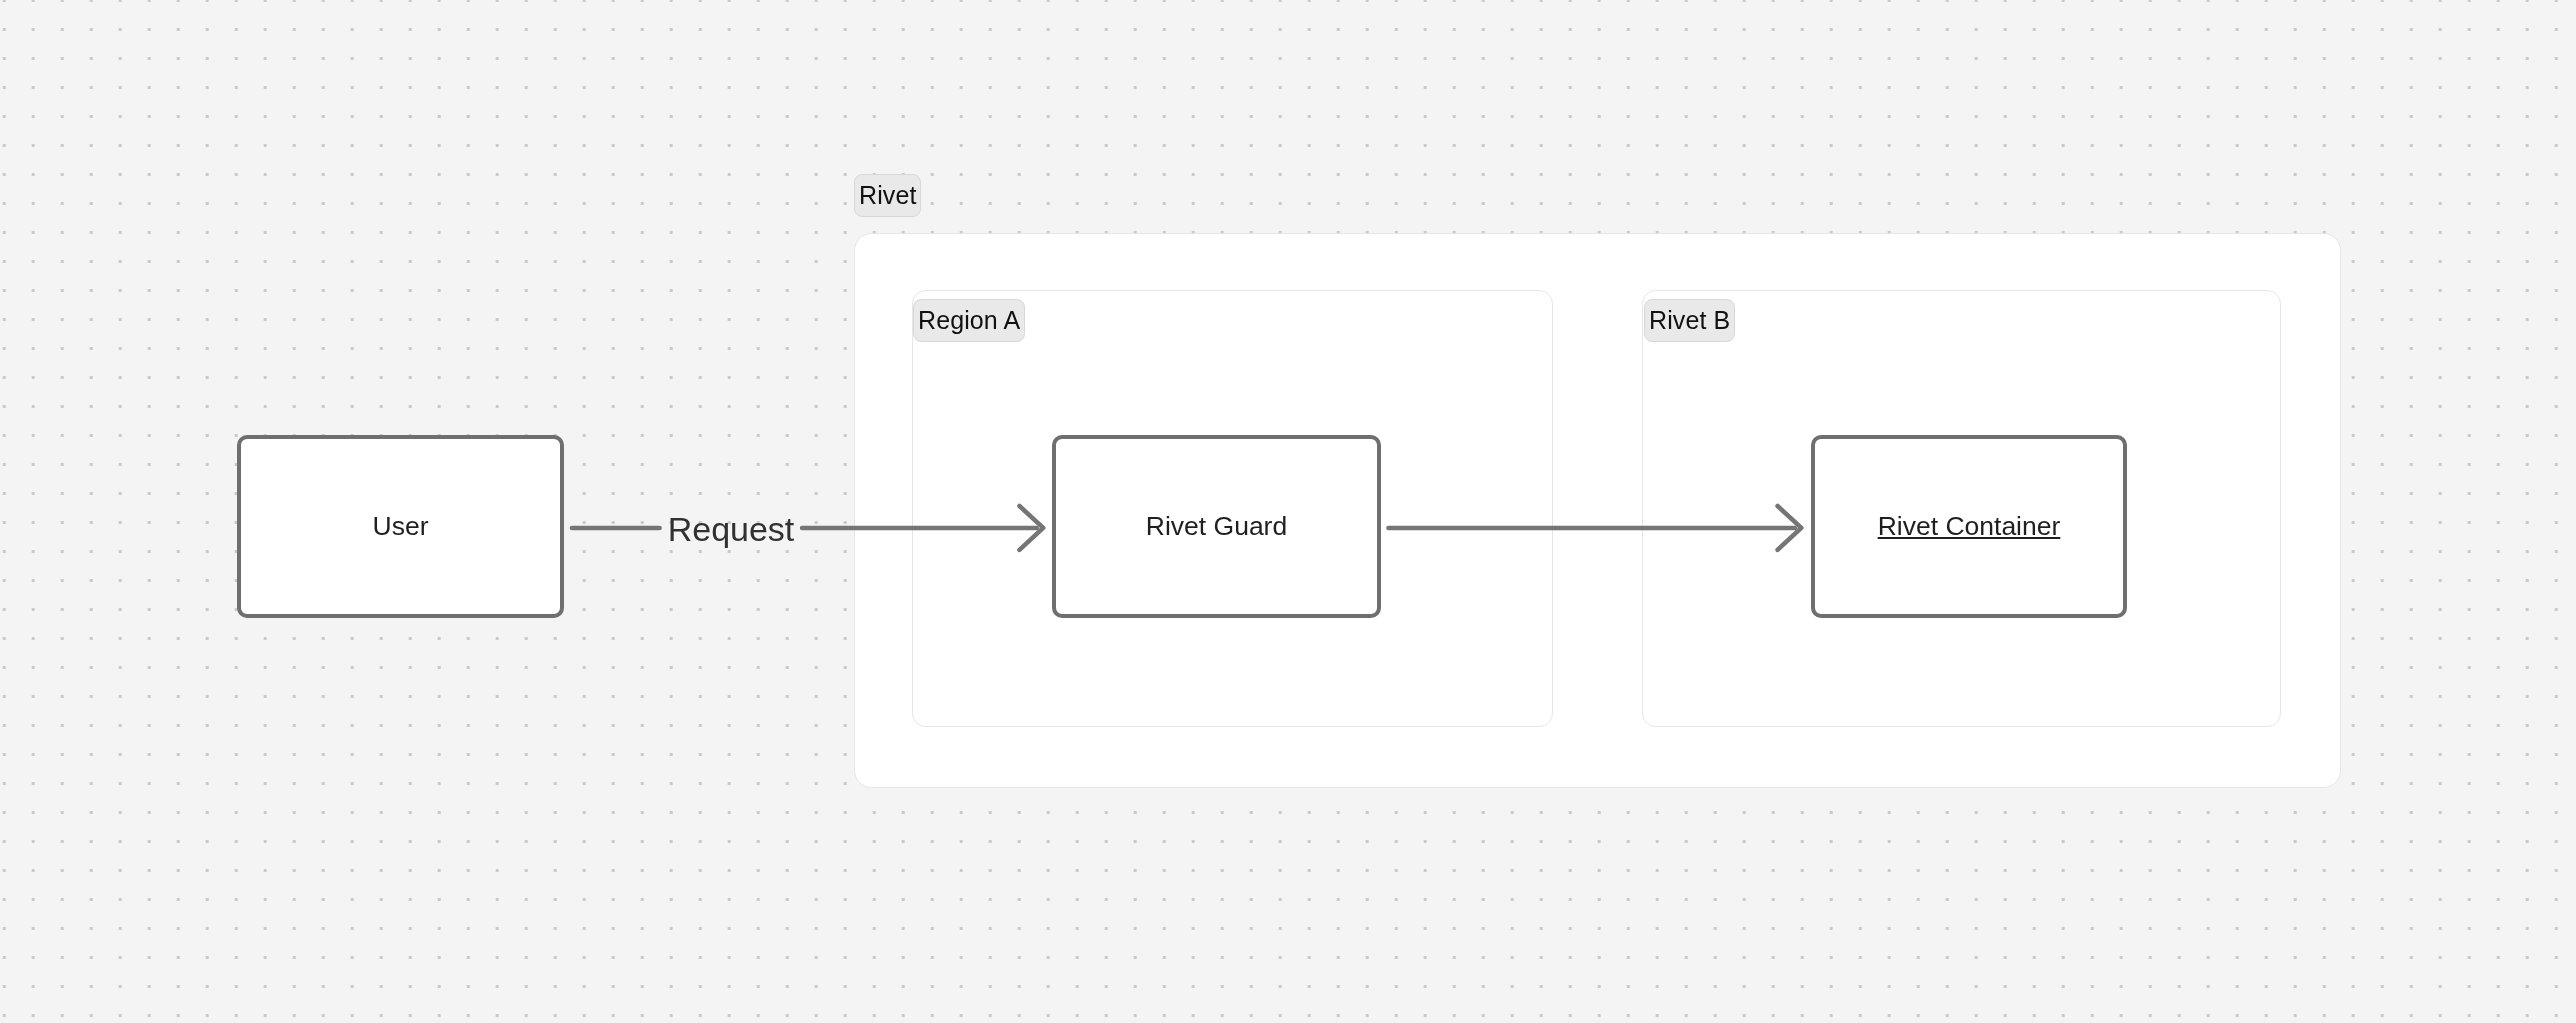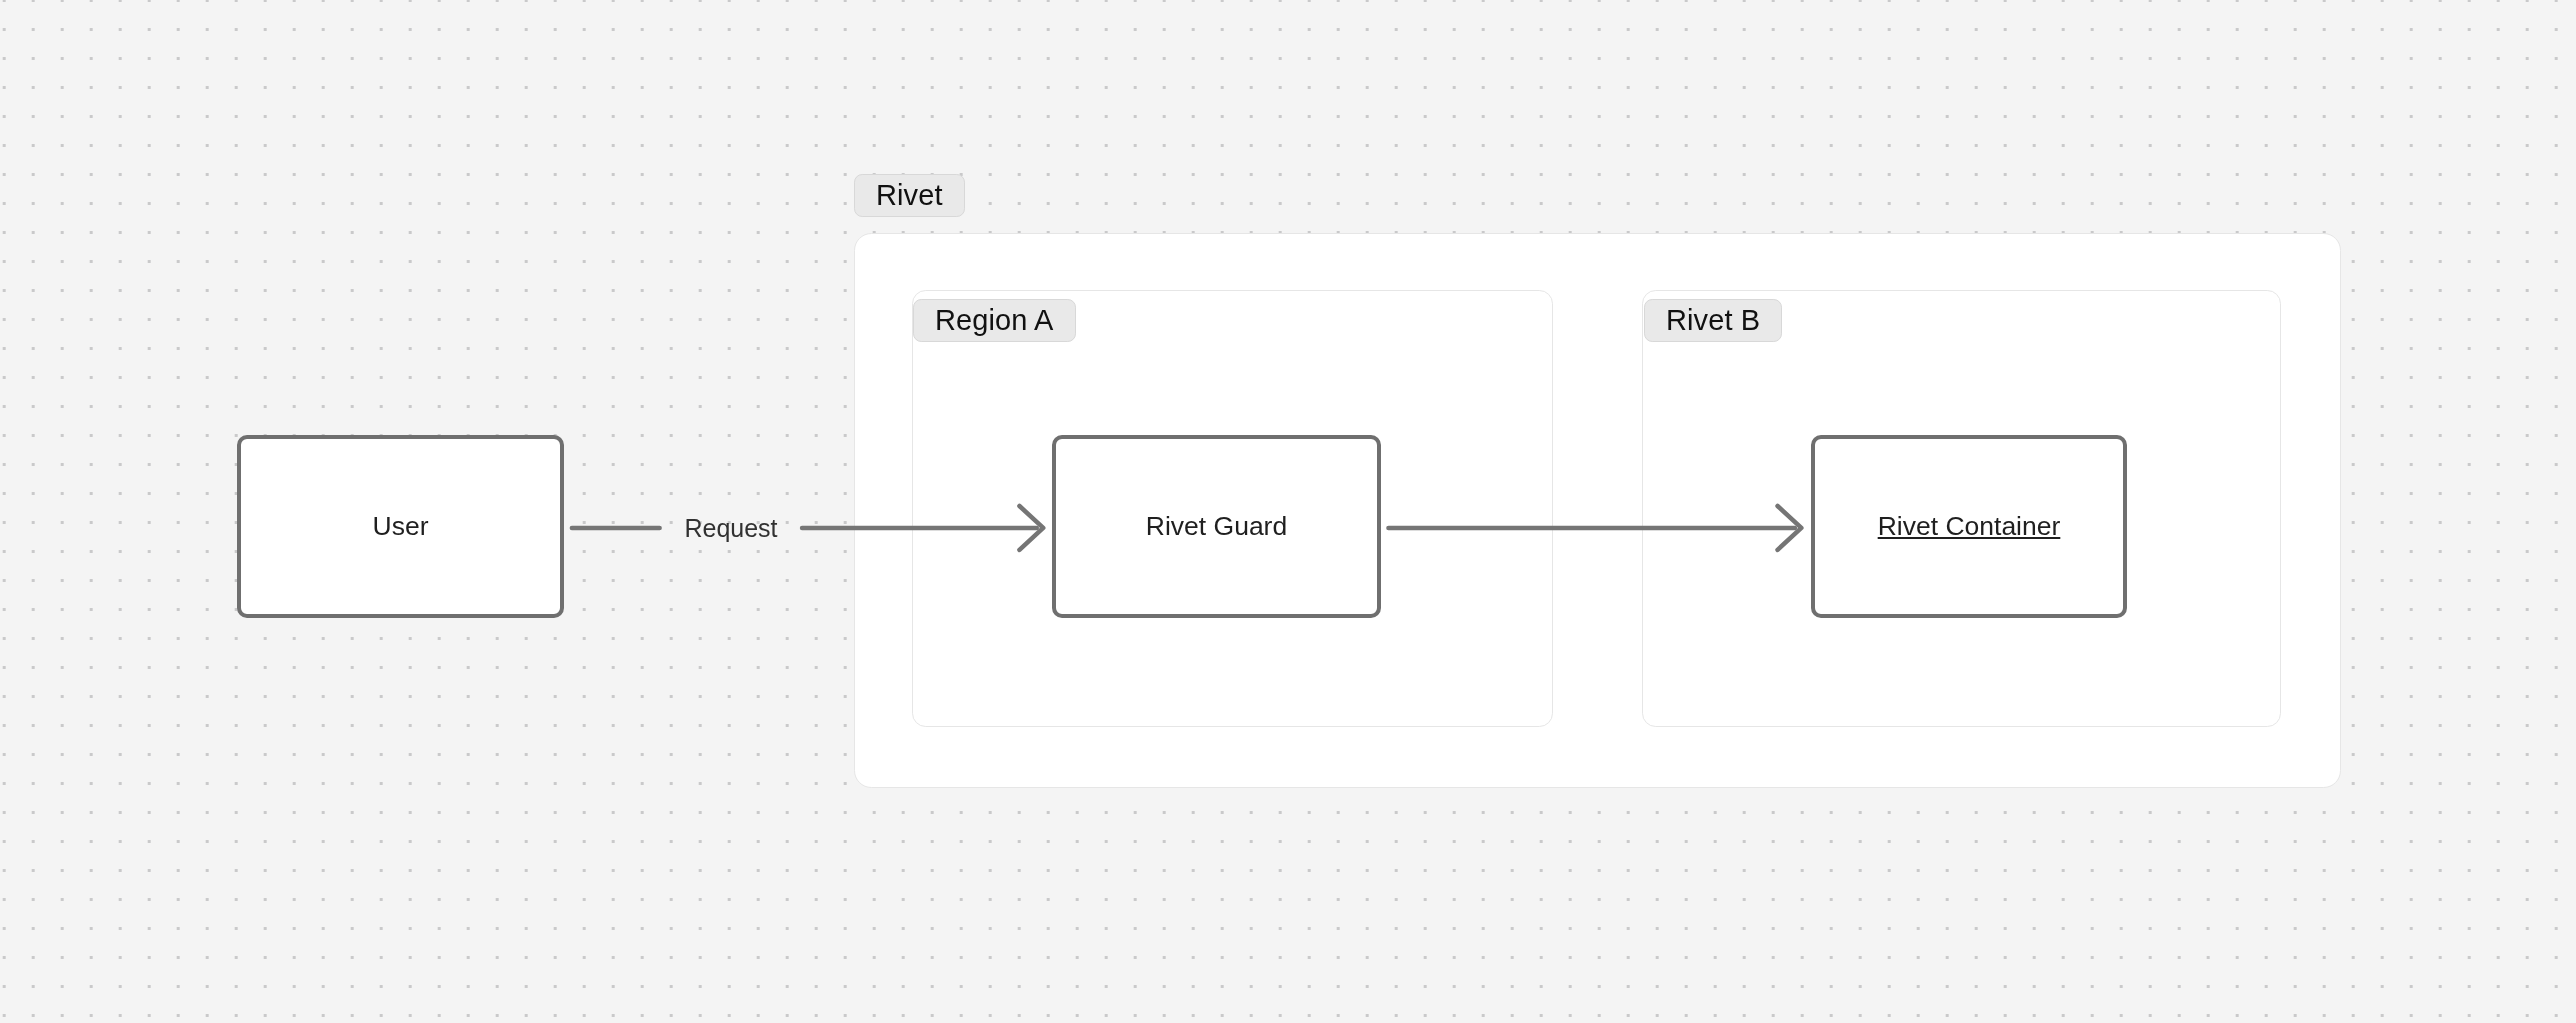--- a/index.html
+++ b/index.html
@@ -59,24 +59,24 @@
   .cluster-label {
     position: absolute;
     box-sizing: border-box;
     display: flex;
     align-items: center;
     justify-content: center;
     background: #e9e9e9;
     border: 1.4px solid #d8d8d8;
     border-radius: 8.2px;
     color: #111111;
-    font-size: 29px;
+    font-size: 25px;
     line-height: 1;
     letter-spacing: 0.1px;
-    padding: 0 21px;
+    padding: 0 4px;
     height: 43px;
     white-space: nowrap;
     z-index: 5;
   }
   #label-rivet {
     left: 854px;
     top: 174px;
   }
   #label-region-a {
     left: 913px;
@@ -147,21 +147,21 @@
     fill: none;
   }
 
   
   .edge-label {
     position: absolute;
     display: flex;
     align-items: center;
     justify-content: center;
     color: #313131;
-    font-size: 25px;
+    font-size: 34px;
     line-height: 1;
     white-space: nowrap;
     background: transparent;
     z-index: 7;
   }
   #edge-label-request {
     left: 667px;
     top: 513px;
     width: 128px;
     height: 31px;

